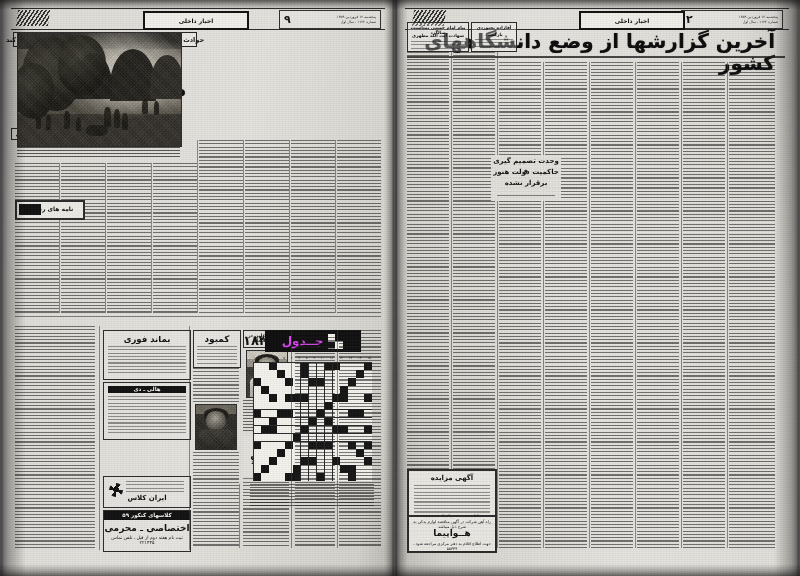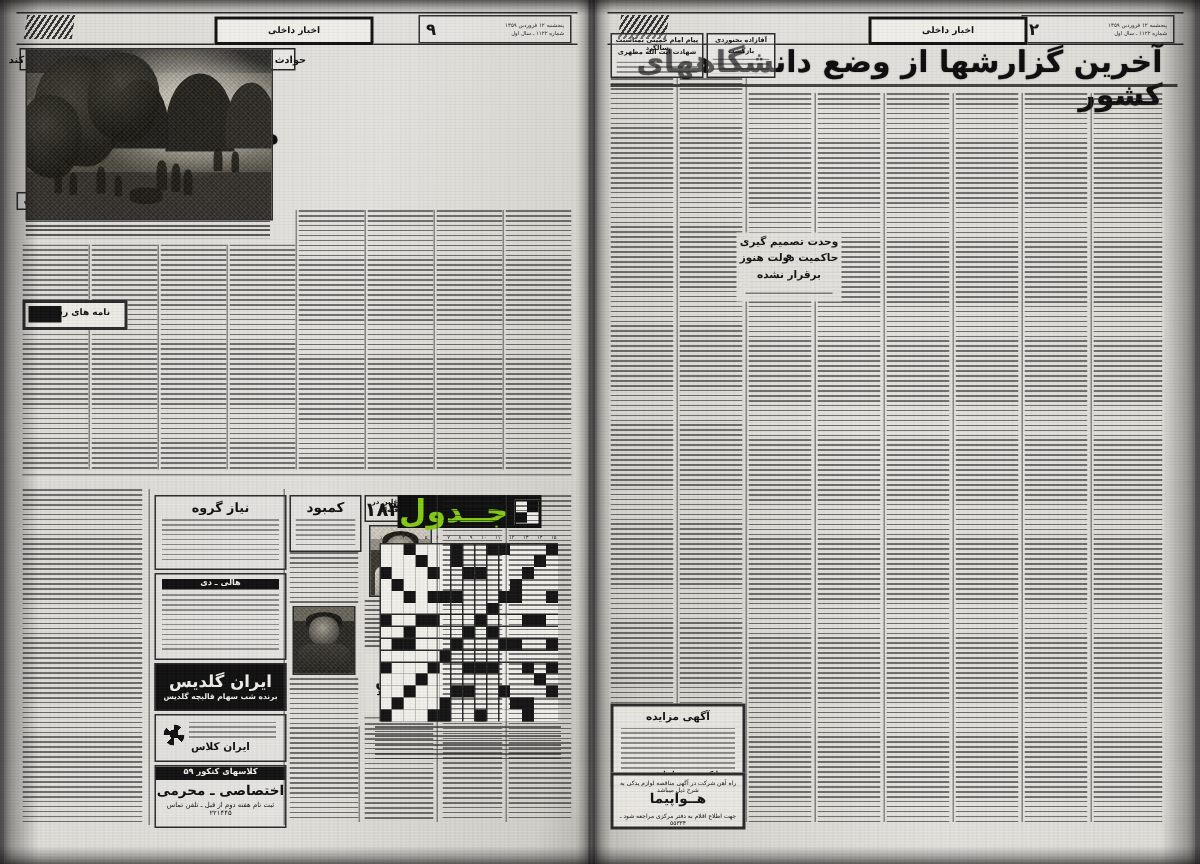--- a/index.html
+++ b/index.html
@@ -108,21 +108,21 @@
   
   .box{position:absolute;border:1px solid #2a2a2a;background:rgba(255,255,255,.12);overflow:hidden;}
   .box.thick{border-width:2px;}
   .box-title{position:absolute;left:0;right:0;text-align:center;font-weight:bold;color:#101010;}
   .bar{position:absolute;background:#111;}
   .bar-txt{position:absolute;left:0;right:0;text-align:center;color:#f2f0ea;font-weight:bold;white-space:nowrap;}
 
   
   .xw-banner{position:absolute;background:#0e0e0e;display:flex;align-items:center;
       justify-content:center;gap:4px;}
-  .xw-banner .word{color:#84cc16;font-weight:bold;font-size:21px;letter-spacing:-1px;line-height:1;}
+  .xw-banner .word{color:#d946ef;font-weight:bold;font-size:12px;letter-spacing:-1px;line-height:1;}
   .xw-checker{width:15px;height:15px;
       background:
         linear-gradient(45deg,#0e0e0e 25%,transparent 25%) 0 0/8px 8px,
         linear-gradient(-45deg,#0e0e0e 25%,transparent 25%) 0 0/8px 8px,
         #f4f2ec;
       background-image:
         linear-gradient(90deg,#f4f2ec 50%,#0e0e0e 50%),
         linear-gradient(90deg,#0e0e0e 50%,#f4f2ec 50%);
       background-size:100% 50%;background-repeat:no-repeat;
       background-position:0 0,0 100%;border:1px solid #0e0e0e;}
@@ -230,38 +230,34 @@
     <div class="rule-v" style="left:332px;top:140px;height:173px;"></div>
 
     <div class="box thick" style="left:12px;top:200px;width:66px;height:16px;background:#eceae4;">
       <div class="bar" style="left:2px;top:2px;width:22px;height:11px;"></div>
       <div class="bar-txt" style="top:3px;font-size:6px;color:#111;">نامه های رسیده</div>
     </div>
 
     <div class="rule-h" style="left:12px;top:316px;width:366px;"></div>
 
     <div class="box" style="left:100px;top:330px;width:86px;height:48px;">
-      <div class="box-title" style="top:3px;font-size:8.5px;">نیاز گروه</div>
+      <div class="box-title" style="top:3px;font-size:8.5px;">بماند فوری</div>
       <div class="col" style="left:4px;top:15px;width:78px;height:30px;">
           <div class="lines light"></div>
         </div>
     </div>
 
     <div class="box" style="left:100px;top:382px;width:86px;height:56px;">
       <div class="bar" style="left:4px;top:3px;width:78px;height:7px;"></div>
       <div class="bar-txt" style="top:3px;font-size:5.5px;">هالی ـ دی</div>
       <div class="col" style="left:4px;top:13px;width:78px;height:39px;">
           <div class="lines light"></div>
         </div>
     </div>
 
-    <div class="box" style="left:100px;top:442px;width:86px;height:30px;background:#111;">
-      <div class="bar-txt" style="top:5px;font-size:11px;letter-spacing:-.5px;">ایران گلدیس</div>
-      <div class="bar-txt" style="top:19px;font-size:5px;">برنده شب سهام قالیچه گلدیس</div>
-    </div>
 
     <div class="box" style="left:100px;top:476px;width:86px;height:30px;">
       <div class="sigil" style="left:5px;top:6px;width:14px;height:14px;"></div>
       <div class="box-title" style="top:17px;font-size:7px;text-align:center;">ایران کلاس</div>
       <div class="col" style="left:22px;top:4px;width:58px;height:12px;">
           <div class="lines light"></div>
         </div>
     </div>
 
     <div class="box" style="left:100px;top:510px;width:86px;height:40px;">

